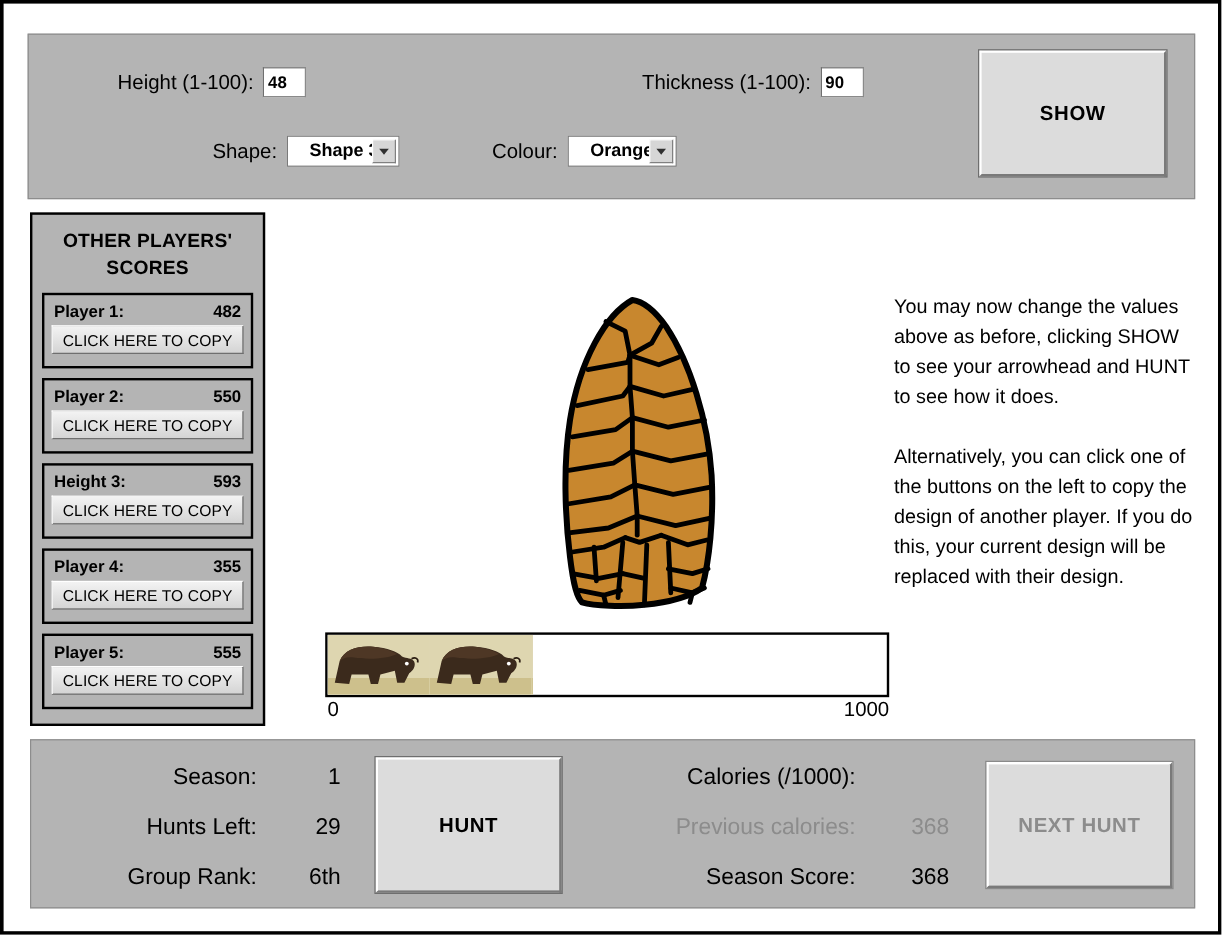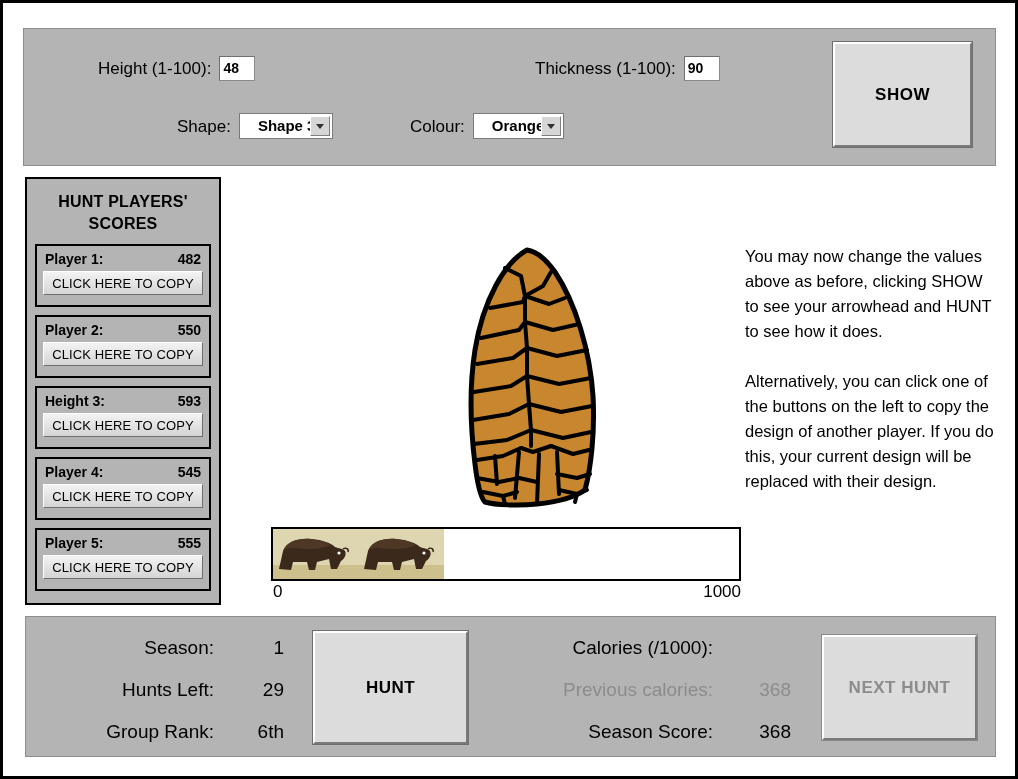--- a/index.html
+++ b/index.html
@@ -95,21 +95,21 @@
   .dd-arrow i {
     display: block;
     width: 0; height: 0;
     border-left: 4px solid transparent;
     border-right: 4px solid transparent;
     border-top: 5px solid #303030;
   }
   .show-btn {
     position: absolute;
     right: 23px; top: 13px;
-    width: 139px; height: 105px;
+    width: 156px; height: 105px;
     background: #dcdcdc;
     border-top: 2px solid #ffffff;
     border-left: 2px solid #ffffff;
     border-right: 2px solid #7a7a7a;
     border-bottom: 2px solid #7a7a7a;
     outline: 1px solid #6e6e6e;
     display: flex;
     align-items: center;
     justify-content: center;
     font-size: 17px;
@@ -339,21 +339,21 @@
               <i></i>
             </span>
         </div>
       </div>
     </div>
 
     <div class="show-btn">SHOW</div>
   </div>
 
   <div class="sidebar">
-    <div class="sidebar-title">HUNT PLAYERS' SCORES</div>
+    <div class="sidebar-title">OTHER PLAYERS' SCORES</div>
 
     <div class="player-card">
       <div class="pc-row">
         <span>Player 1:</span>
         <span>482</span>
       </div>
       <div class="copy-btn">CLICK HERE TO COPY</div>
     </div>
 
     <div class="player-card">
@@ -368,21 +368,21 @@
       <div class="pc-row">
         <span>Height 3:</span>
         <span>593</span>
       </div>
       <div class="copy-btn">CLICK HERE TO COPY</div>
     </div>
 
     <div class="player-card">
       <div class="pc-row">
         <span>Player 4:</span>
-        <span>545</span>
+        <span>355</span>
       </div>
       <div class="copy-btn">CLICK HERE TO COPY</div>
     </div>
 
     <div class="player-card">
       <div class="pc-row">
         <span>Player 5:</span>
         <span>555</span>
       </div>
       <div class="copy-btn">CLICK HERE TO COPY</div>

